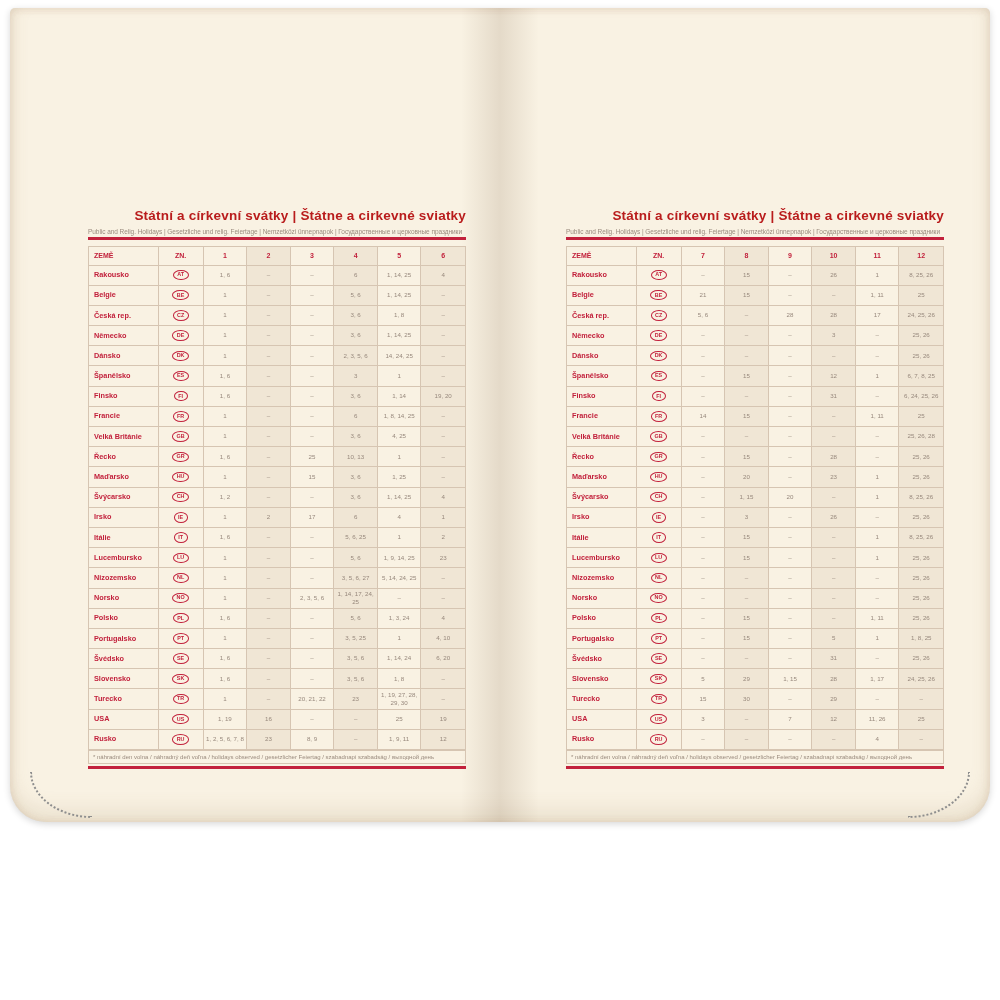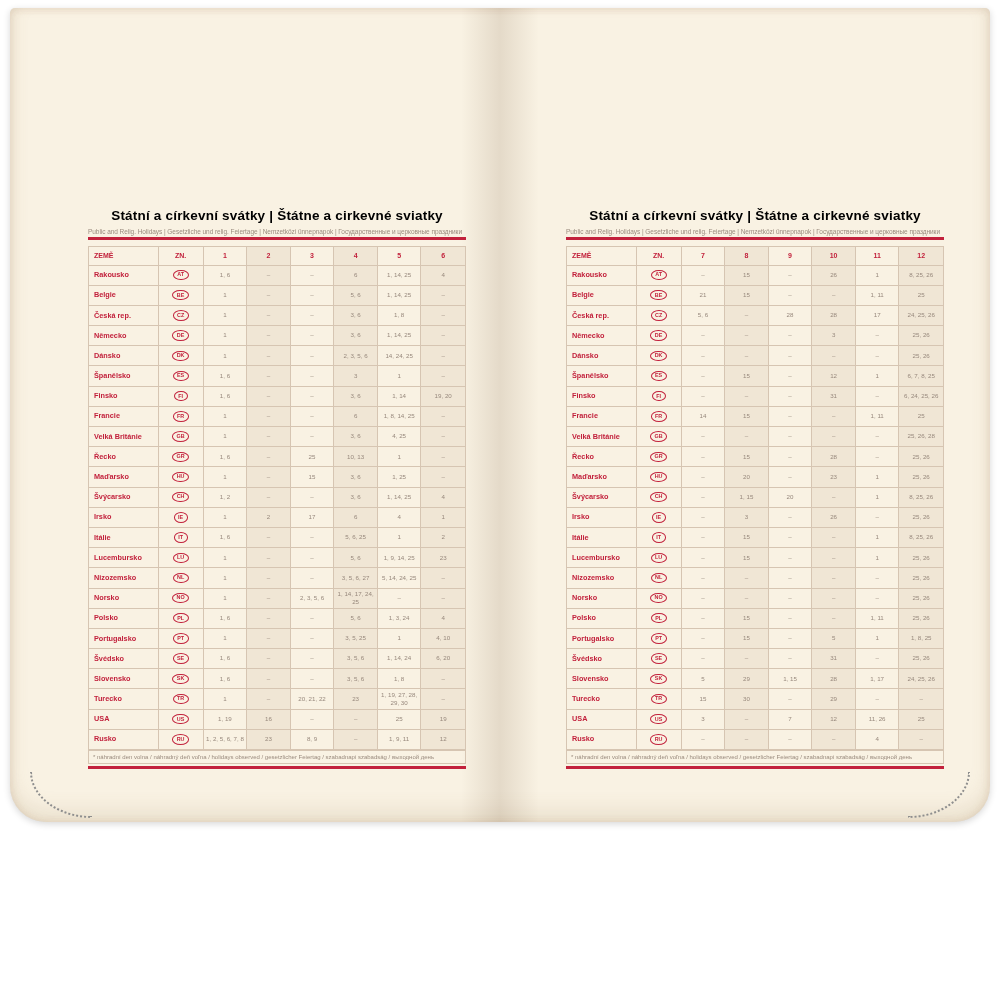--- a/index.html
+++ b/index.html
@@ -9,21 +9,21 @@
     box-shadow:0 2px 7px rgba(0,0,0,.16),
       inset 0 -12px 20px rgba(150,118,78,.14),
       inset 0 3px 8px rgba(150,118,78,.07),
       inset 3px 0 8px rgba(150,118,78,.08),
       inset -3px 0 8px rgba(150,118,78,.08);}
   .spine{position:absolute;left:46%;top:0;width:8%;height:100%;
     background:linear-gradient(90deg,rgba(110,80,50,0) 0%,rgba(110,80,50,.15) 50%,rgba(110,80,50,0) 100%);}
   .page{position:absolute;top:200px;width:378px;}
   .page.left{left:78px;}
   .page.right{left:556px;}
-  .title{margin:0 0 5px 0;text-align:center;font-size:13.5px;font-weight:bold;color:#000000;letter-spacing:.2px;}
+  .title{margin:0 0 5px 0;text-align:right;font-size:13.5px;font-weight:bold;color:#b91c1c;letter-spacing:.2px;}
   .subtitle{margin:0;font-size:6.5px;color:#9a8b7e;white-space:nowrap;letter-spacing:-.05px;}
   .rule{height:2.5px;background:#c2213c;}
   .rule.top{margin:2px 0 6px 0;}
   .rule.bottom{margin:2px 0 0 0;}
   .grid{display:grid;grid-template-columns:18.5% 12% repeat(6,1fr);
     border:1px solid #d6c5b2;border-bottom:none;}
   .cell{border-right:1px solid #d6c5b2;border-bottom:1px solid #d6c5b2;
     display:flex;align-items:center;justify-content:center;
     font-size:6.2px;line-height:1.35;color:#97887c;min-height:20.2px;
     padding:1px 2px;box-sizing:border-box;text-align:center;flex-wrap:wrap;}

